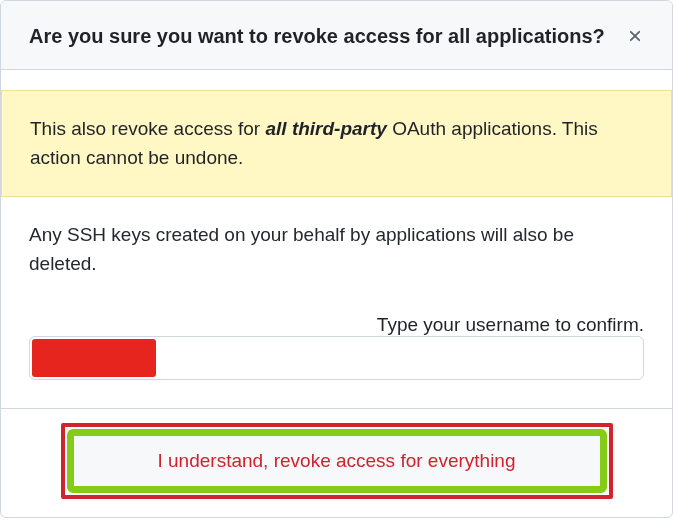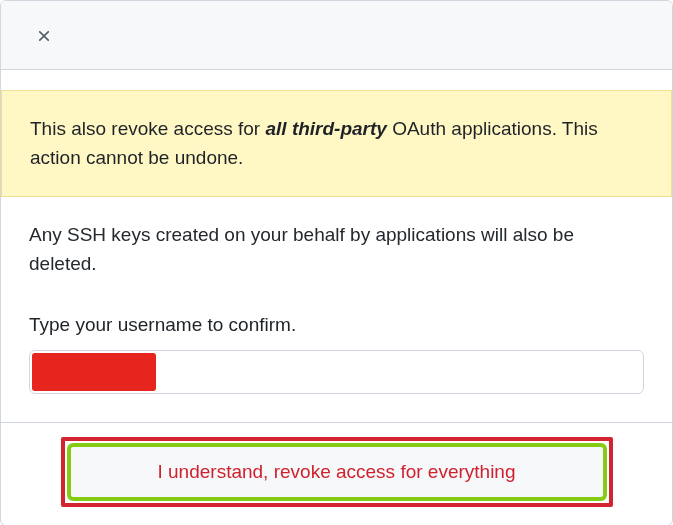--- a/index.html
+++ b/index.html
@@ -68,21 +68,21 @@
       font-size: 19px;
       line-height: 1.5;
       color: #24292e;
       margin-bottom: 36px;
     }
     .confirm-label {
       font-size: 19px;
       font-weight: 400;
       color: #1f2328;
       display: block;
-      margin-bottom: 14px;
+      text-align: right;
     }
     .input-wrap {
       position: relative;
     }
     .confirm-input {
       width: 100%;
       height: 44px;
       border: 1px solid #d0d7de;
       border-radius: 6px;
       padding: 6px 12px;
@@ -102,21 +102,21 @@
     .footer {
       border-top: 1px solid #d0d7de;
       padding: 20px 22px 24px 22px;
       display: flex;
       justify-content: center;
     }
     .revoke-btn {
       width: 540px;
       padding: 14px 18px;
       background: #f6f8fa;
-      border: 4px solid #84cc16;
+      border: 7px solid #84cc16;
       border-radius: 6px;
       font-size: 19px;
       font-weight: 500;
       color: #cf222e;
       cursor: pointer;
       position: relative;
     }
     .highlight-box {
       position: absolute;
       border: 4px solid #d1242f;
@@ -127,20 +127,21 @@
       pointer-events: none;
       border-radius: 2px;
     }
   </style>
 </head>
 <body>
 
 <div class="dialog">
 
   <div class="dialog-header">
+    <h3 class="dialog-title">Are you sure you want to revoke access for all applications?</h3>
     <button class="close-btn">
       <svg viewBox="0 0 16 16" fill="currentColor">
         <path d="M3.72 3.72a.75.75 0 0 1 1.06 0L8 6.94l3.22-3.22a.75.75 0 1 1 1.06 1.06L9.06 8l3.22 3.22a.75.75 0 1 1-1.06 1.06L8 9.06l-3.22 3.22a.75.75 0 0 1-1.06-1.06L6.94 8 3.72 4.78a.75.75 0 0 1 0-1.06Z"></path>
       </svg>
     </button>
   </div>
 
   <div class="warning-banner">
     <span>This also revoke access for </span><span class="bold">all third-party</span><span> OAuth applications. This action cannot be undone.</span>
   </div>

